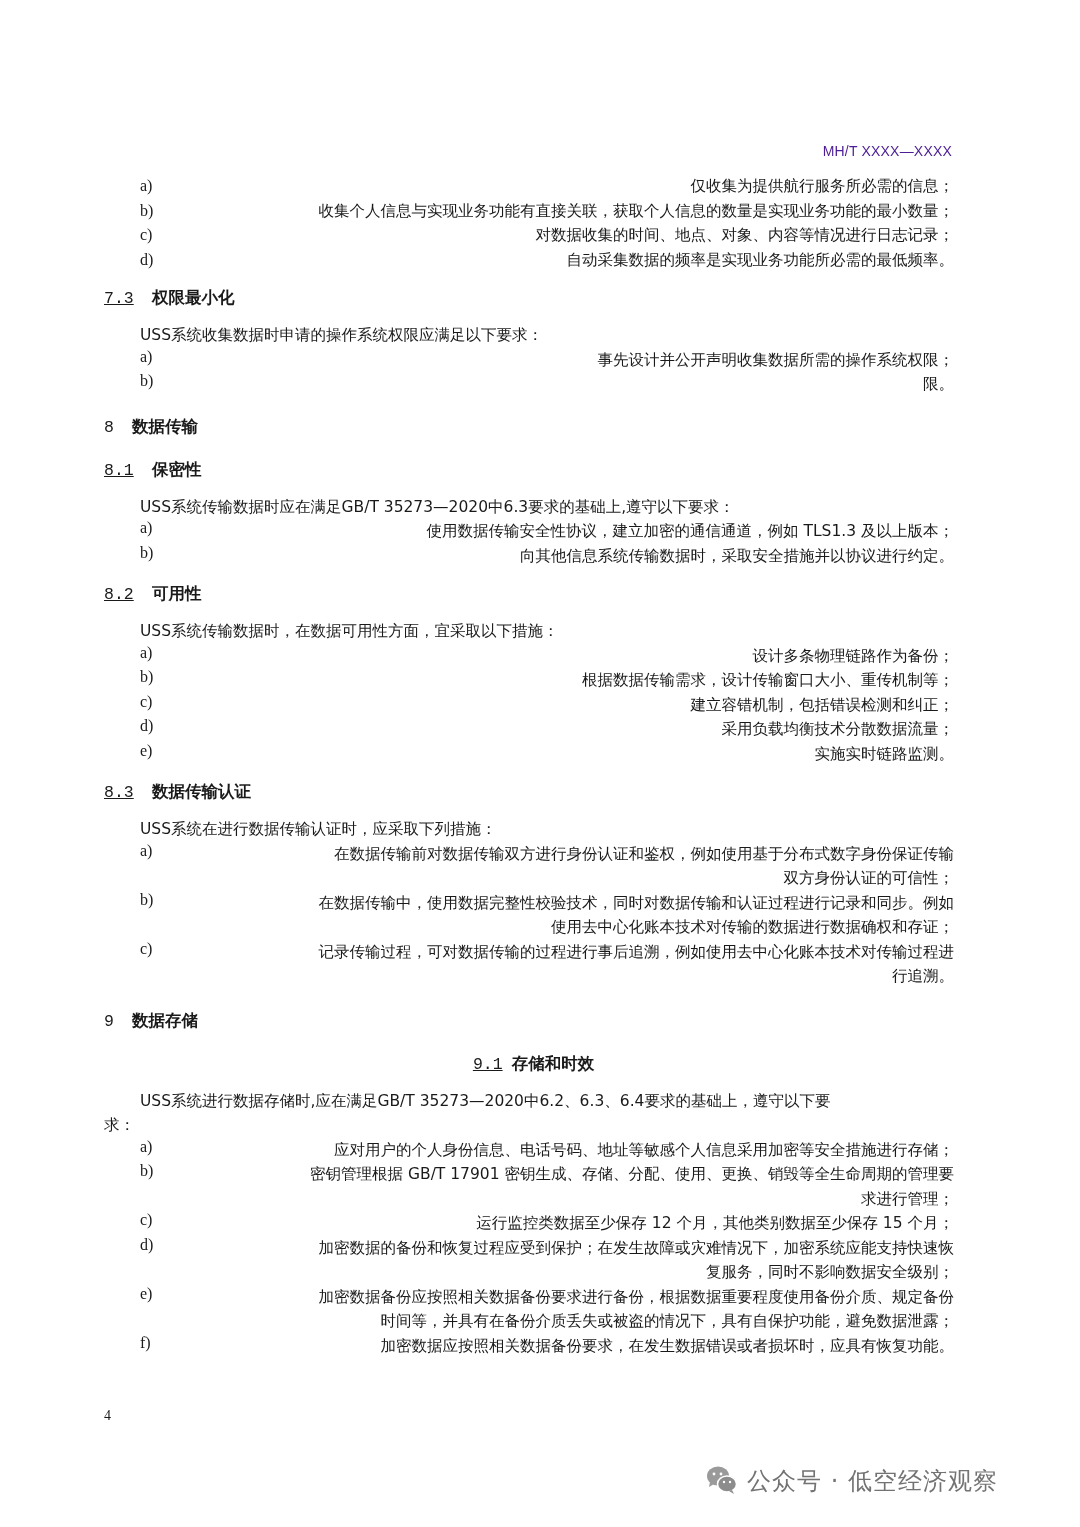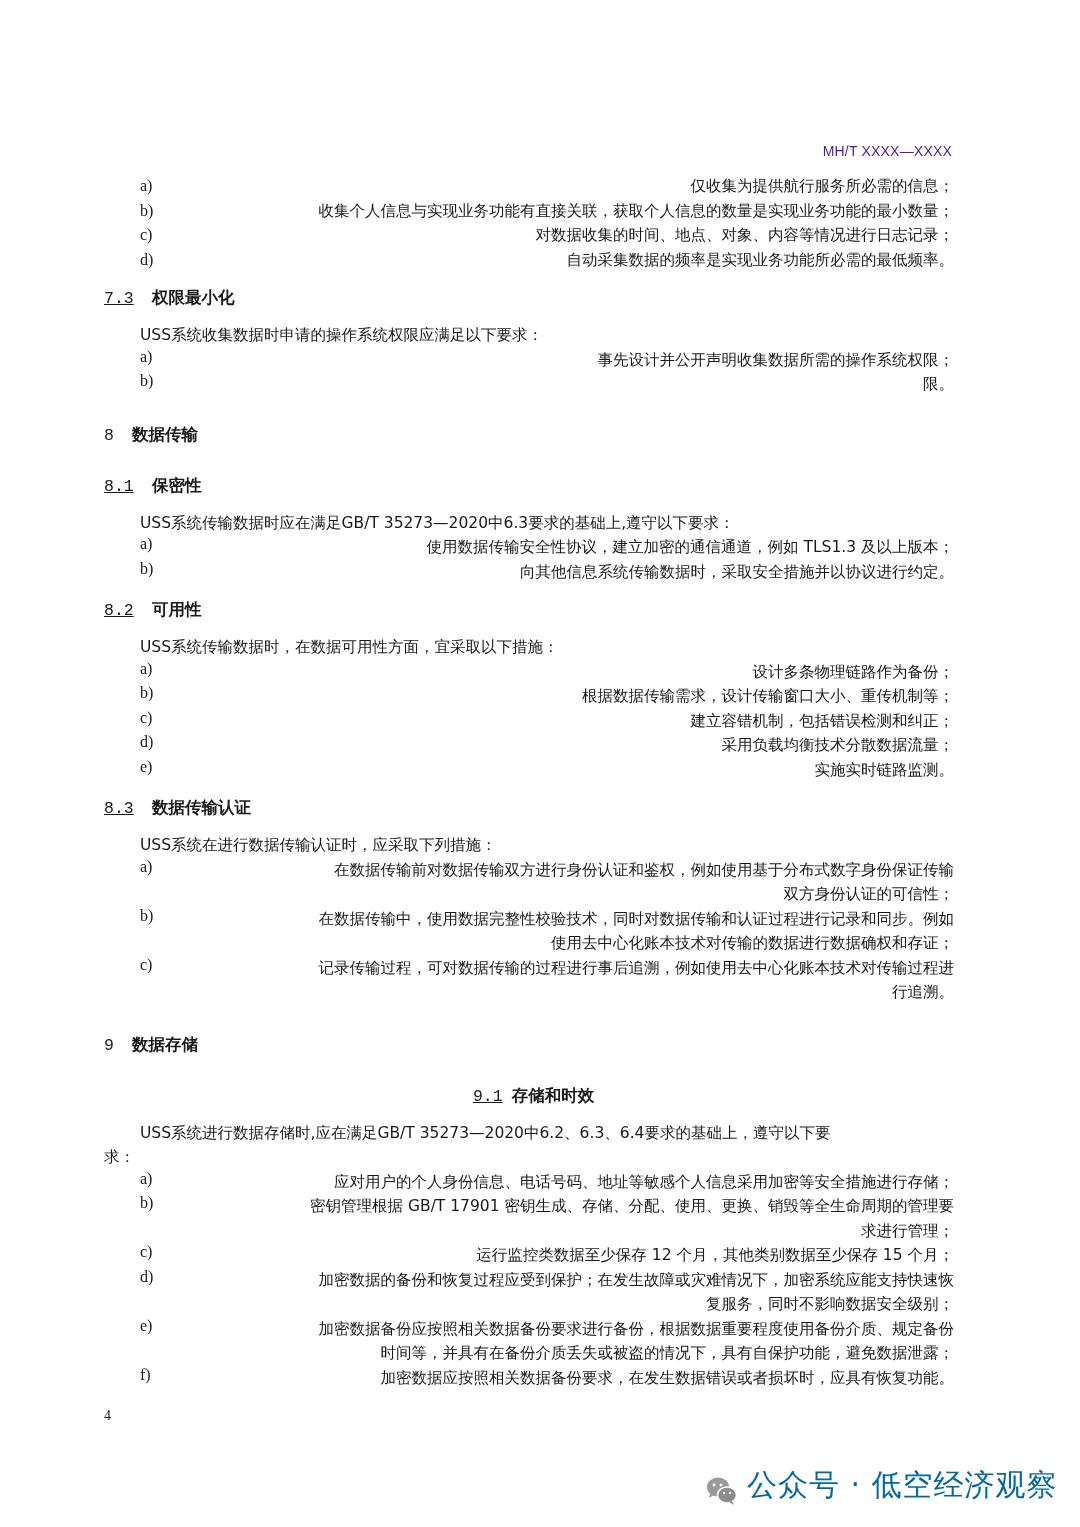--- a/index.html
+++ b/index.html
@@ -10,24 +10,24 @@
                  font-family: "Liberation Sans", sans-serif; color: #4c1d95; letter-spacing: 0.2px; }
   .content { position: absolute; left: 104px; top: 174px; width: 850px; }
   .line { font-size: 15.5px; line-height: 24.5px; height: 24.5px; white-space: nowrap; }
   .item { position: relative; padding-left: 77px; }
   .item .marker { position: absolute; left: 36px; top: 0; font-family: "Liberation Serif", serif; font-size: 16px; }
   .item .text-line { display: block; font-size: 15.5px; line-height: 24.5px; white-space: nowrap; text-align: right; }
   .para { padding-left: 36px; }
   .para-cont { padding-left: 0; }
   .h2 { font-size: 16.5px; font-weight: bold; line-height: 24px; margin-top: 14px; margin-bottom: 12px; white-space: nowrap; }
   .h2 .num { font-family: "Liberation Mono", monospace; font-weight: normal; display: inline-block; width: 48px; text-decoration: underline; }
-  .h1 { font-size: 16.5px; font-weight: bold; line-height: 36px; margin-top: 18px; margin-bottom: 12px; white-space: nowrap; }
+  .h1 { font-size: 16.5px; font-weight: bold; line-height: 20px; margin-top: 18px; margin-bottom: 12px; white-space: nowrap; }
   .h1 .num { font-family: "Liberation Mono", monospace; font-weight: normal; display: inline-block; width: 28px; }
   .page-number { position: absolute; left: 104px; top: 1408px; font-size: 14px; font-family: "Liberation Serif", serif; }
-  .watermark { position: absolute; left: 705px; top: 1465px; display: flex; align-items: flex-end; color: #0369a1; font-size: 30px; letter-spacing: 1px; }
+  .watermark { position: absolute; left: 705px; top: 1465px; display: flex; align-items: flex-start; color: #737373; font-size: 24px; letter-spacing: 1px; }
   .watermark .wm-icon { width: 34px; height: 30px; margin-right: 8px; position: relative; }
 </style>
 </head>
 <body>
 
 <div class="page">
 
   <div class="header-code">MH/T XXXX—XXXX</div>
 
   <div class="content">

